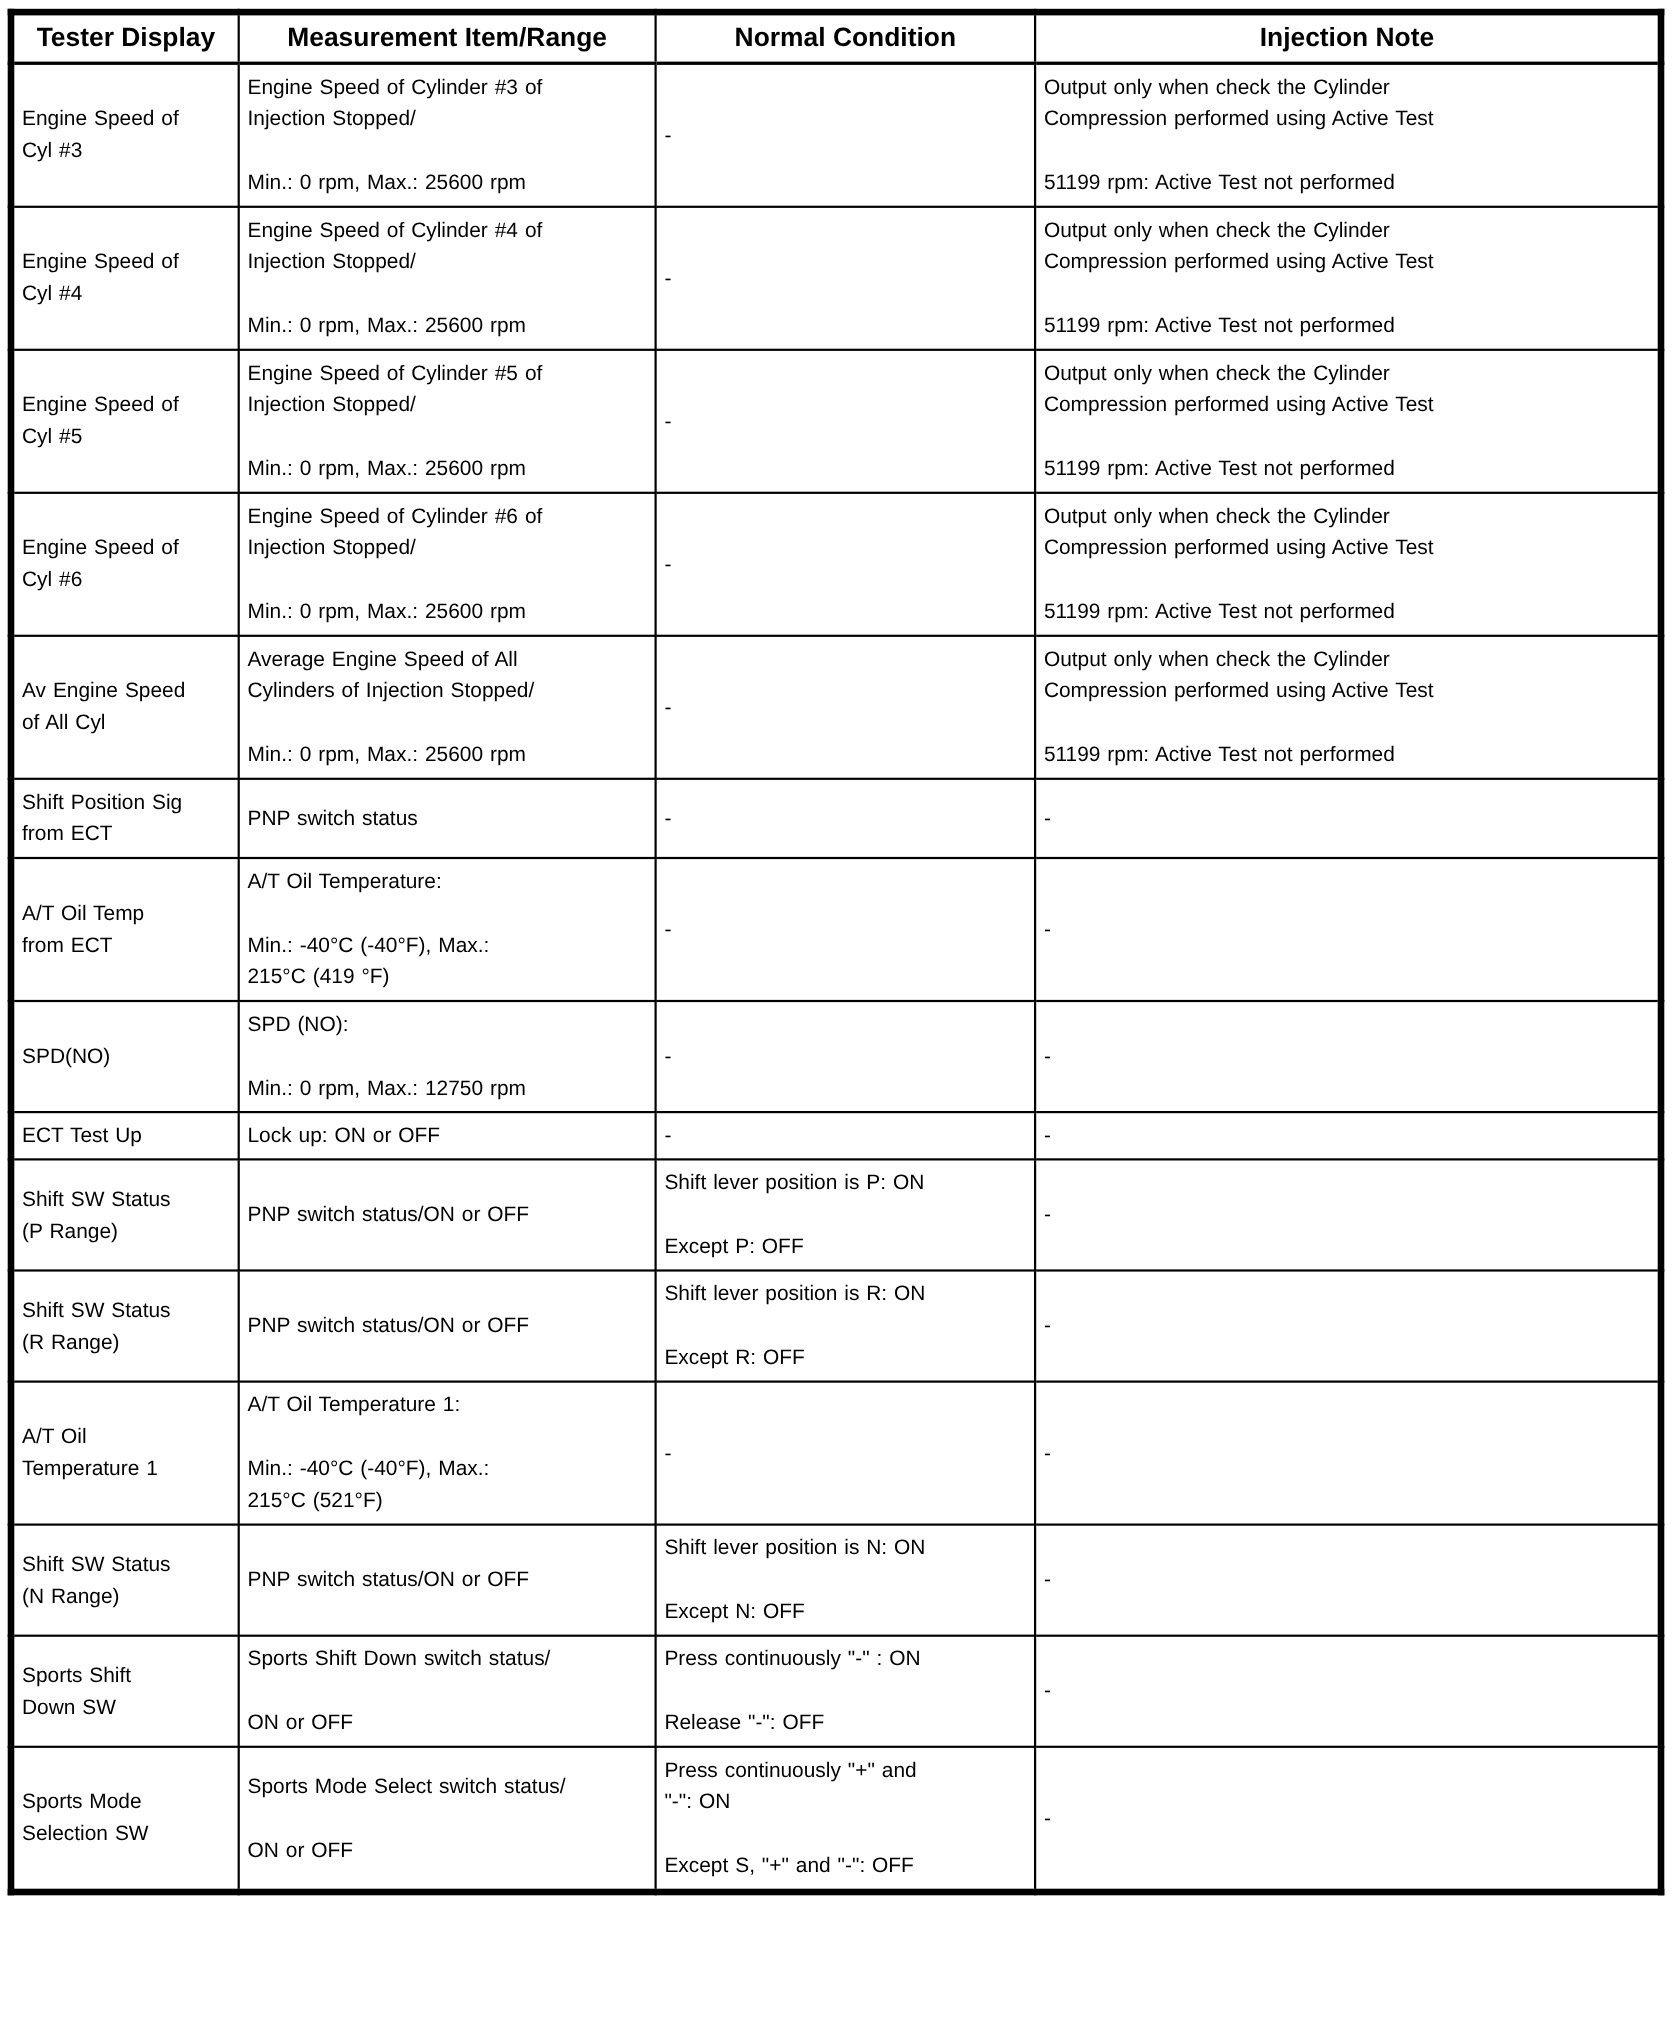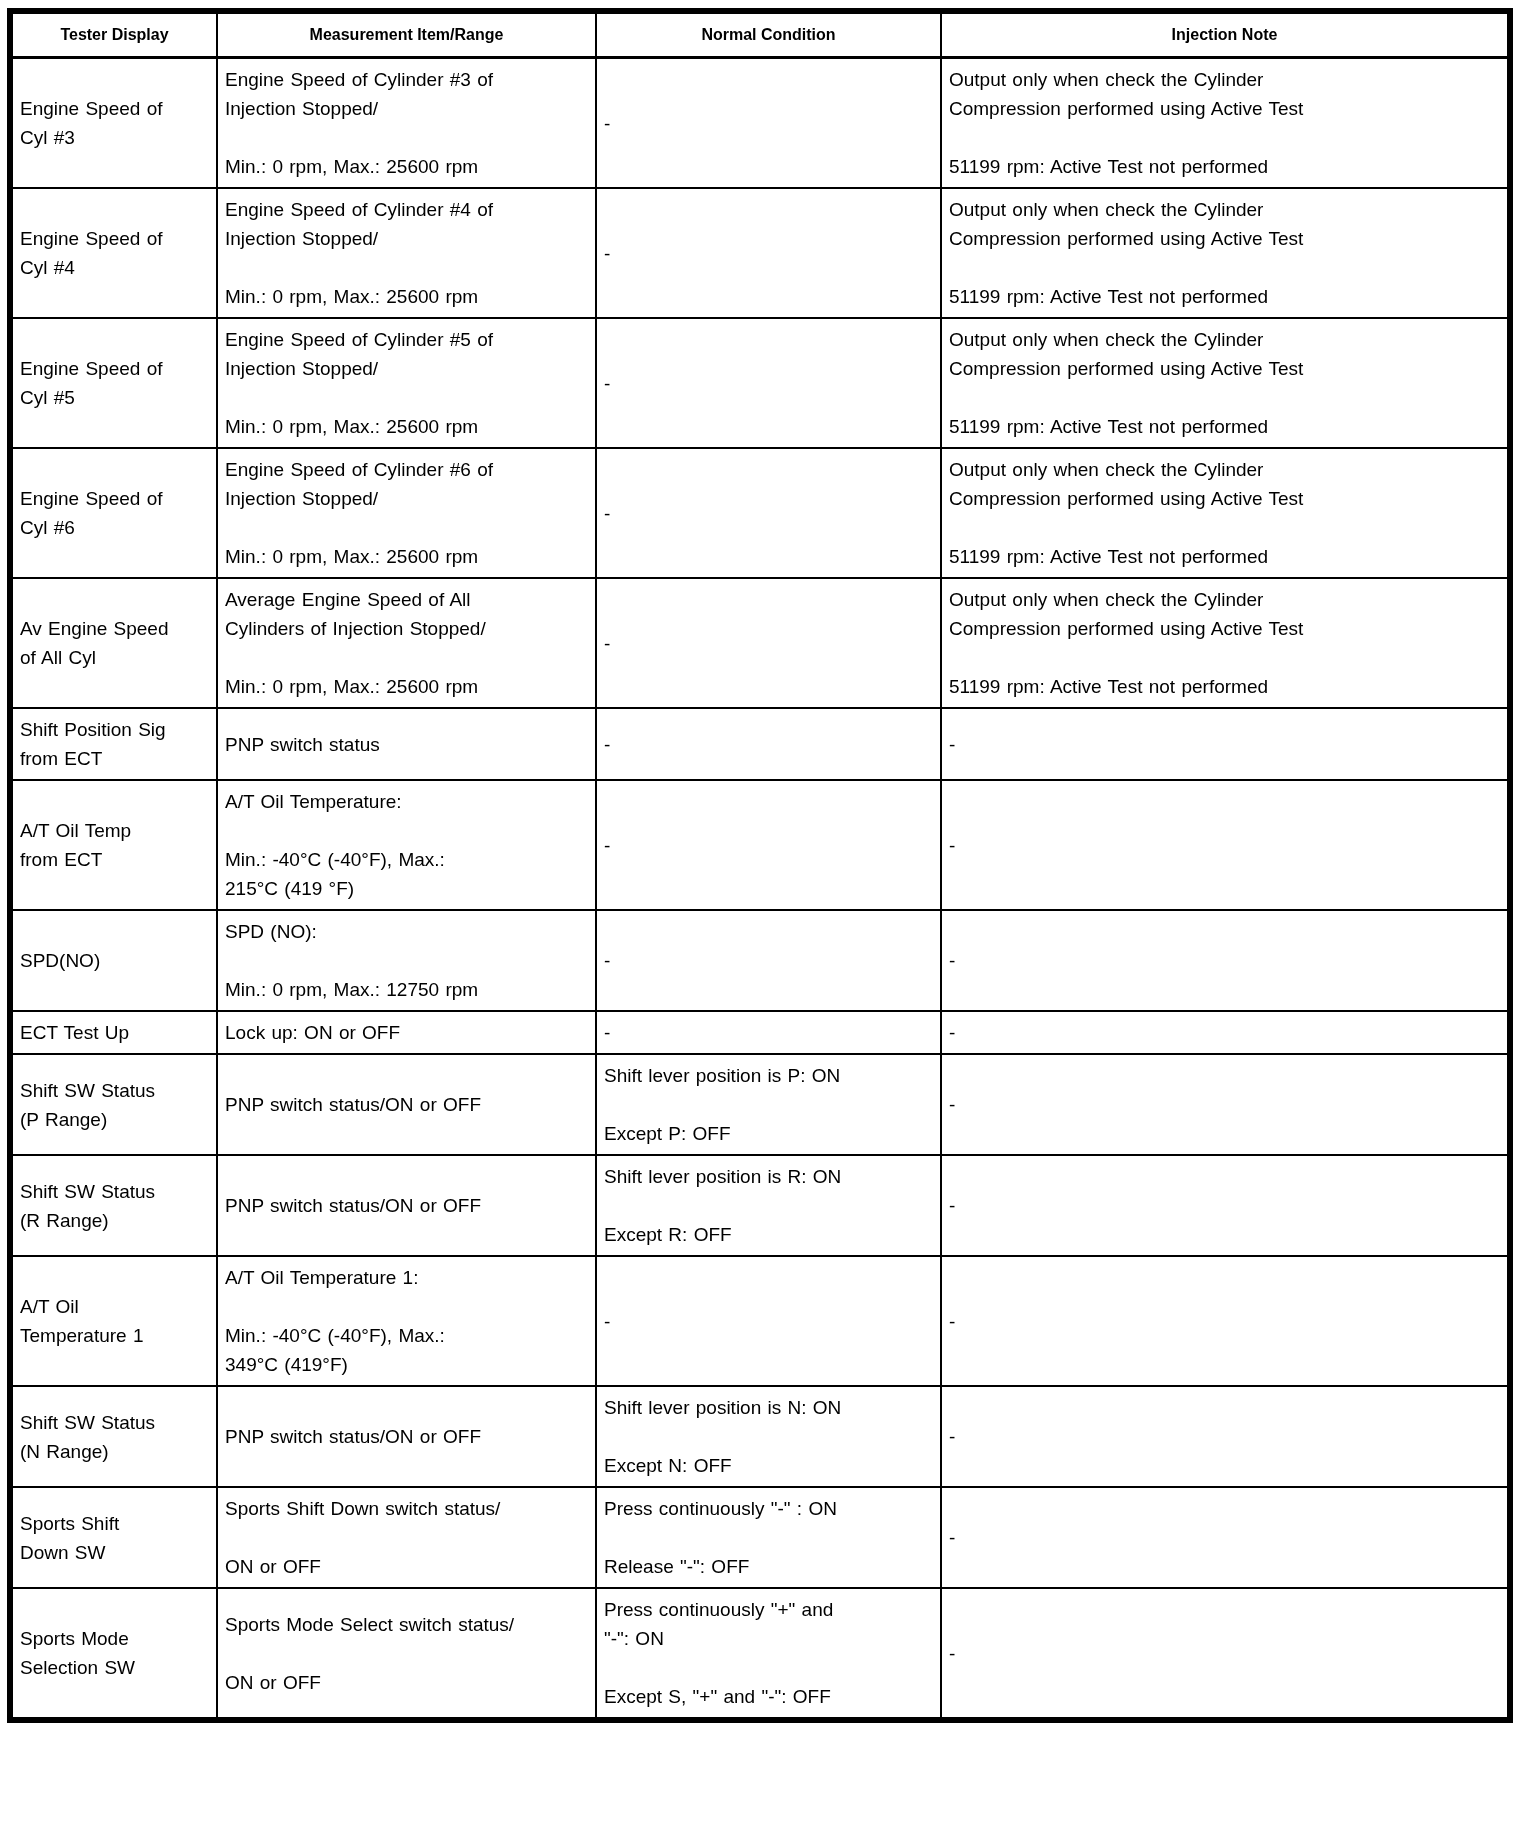--- a/index.html
+++ b/index.html
@@ -24,21 +24,21 @@
     border: 6px solid #000000;
     background: #ffffff;
   }
   table.diag th,
   table.diag td {
     border: 2px solid #000000;
     color: #000000;
     overflow: hidden;
   }
   table.diag th {
-    font-size: 16px;
+    font-size: 24px;
     font-weight: bold;
     text-align: center;
     vertical-align: middle;
     height: 38px;
     padding: 2px 4px;
     border-bottom: 3px solid #000000;
     white-space: nowrap;
   }
   table.diag td {
     font-size: 19px;
@@ -187,21 +187,21 @@
 
 Except R: OFF</td>
           <td>-</td>
         </tr>
         <tr>
           <td>A/T Oil
 Temperature 1</td>
           <td>A/T Oil Temperature 1:
 
 Min.: -40°C (-40°F), Max.:
-349°C (419°F)</td>
+215°C (521°F)</td>
           <td>-</td>
           <td>-</td>
         </tr>
         <tr>
           <td>Shift SW Status
 (N Range)</td>
           <td>PNP switch status/ON or OFF</td>
           <td>Shift lever position is N: ON
 
 Except N: OFF</td>

